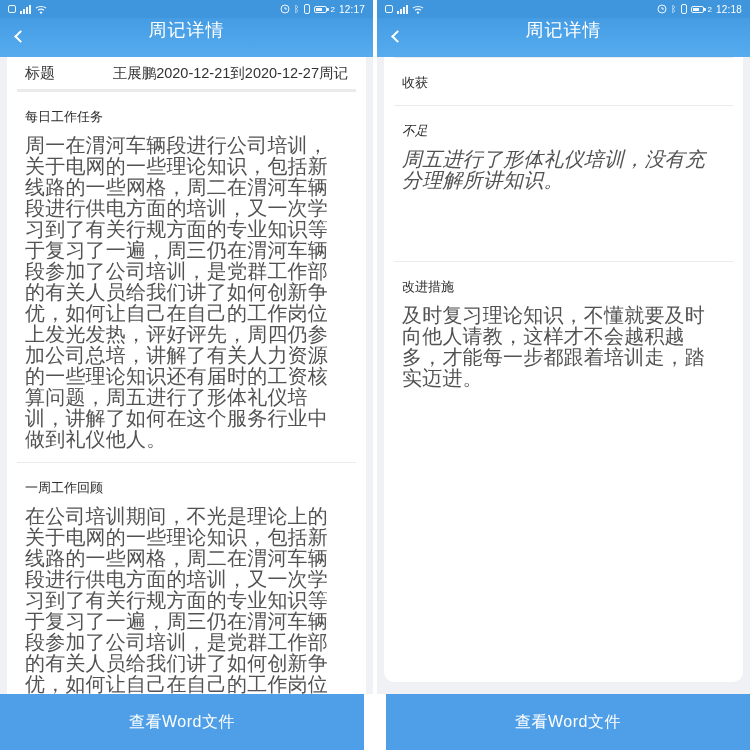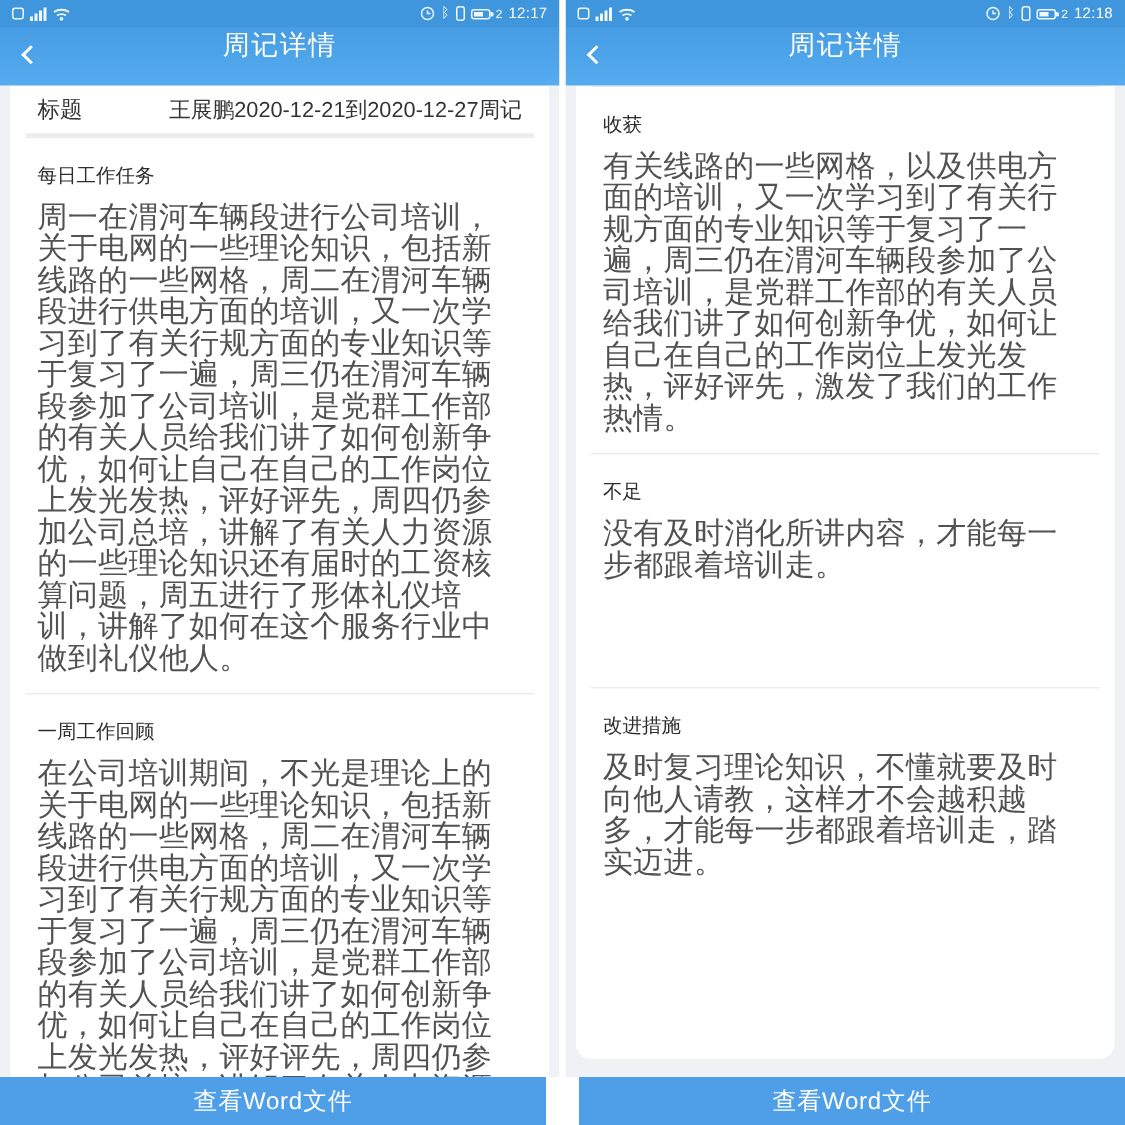--- a/index.html
+++ b/index.html
@@ -54,25 +54,25 @@
   .frow{display:flex;align-items:center;justify-content:space-between;padding:0 18px;height:48px;}
   .frow.first{height:32px;}
   .flabel{font-size:15px;color:var(--text_primary);white-space:nowrap;}
   .fvalue{font-size:14.5px;color:var(--text_primary);white-space:nowrap;}
   .divider{height:1px;background:var(--divider);margin:0 10px;flex:0 0 auto;}
 
   .section{padding:0 18px;}
   .section-title{padding-top:14px;font-size:13px;line-height:21px;color:#2d2d2d;}
   .section-body{margin-top:8px;font-size:20px;line-height:21px;color:var(--text_body);letter-spacing:.2px;text-align:left;word-break:break-all;}
   .section.pb{padding-bottom:12px;}
-  .section.spacer-lg{padding-bottom:70px;}
+  .section.spacer-lg{padding-bottom:70px;font-style:italic;}
   .overflow-body{padding:6px 18px 12px 18px;font-size:15px;line-height:21px;color:var(--text_body);letter-spacing:.2px;word-break:break-all;}
 
   
-  .footer-btn{flex:0 0 auto;height:32px;background:var(--button_blue);color:#fff;font-size:16px;display:flex;align-items:center;justify-content:center;letter-spacing:.5px;cursor:pointer;}
+  .footer-btn{flex:0 0 auto;height:56px;background:var(--button_blue);color:#fff;font-size:16px;display:flex;align-items:center;justify-content:center;letter-spacing:.5px;cursor:pointer;}
   .footer-btn.inset-right{margin-right:9px;}
   .footer-btn.inset-left{margin-left:9px;}
 </style>
 </head>
 <body>
 
 <div class="wrap">
 
   <div class="phone">
     <div class="statusbar">
@@ -171,27 +171,26 @@
       <span class="back"></span>
       <span class="nav-title">周记详情</span>
     </div>
 
     <div class="content pad-bottom">
       <div class="card rounded-bottom">
         <div class="divider"></div>
 
         <div class="section pb">
           <div class="section-title">收获</div>
-          <div class="section-body">有关线路的一些网格，以及供电方面的培训，又一次学习到了有关行规方面的专业知识等于复习了一遍，周三仍在渭河车辆段参加了公司培训，是党群工作部的有关人员给我们讲了如何创新争优，如何让自己在自己的工作岗位上发光发热，评好评先，激发了我们的工作热情。</div>
         </div>
         <div class="divider"></div>
 
         <div class="section spacer-lg">
           <div class="section-title">不足</div>
-          <div class="section-body">没有及时消化所讲内容，才能每一步都跟着培训走。</div>
+          <div class="section-body">周五进行了形体礼仪培训，没有充分理解所讲知识。</div>
         </div>
         <div class="divider"></div>
 
         <div class="section pb">
           <div class="section-title">改进措施</div>
           <div class="section-body">及时复习理论知识，不懂就要及时向他人请教，这样才不会越积越多，才能每一步都跟着培训走，踏实迈进。</div>
         </div>
       </div>
     </div>
 

